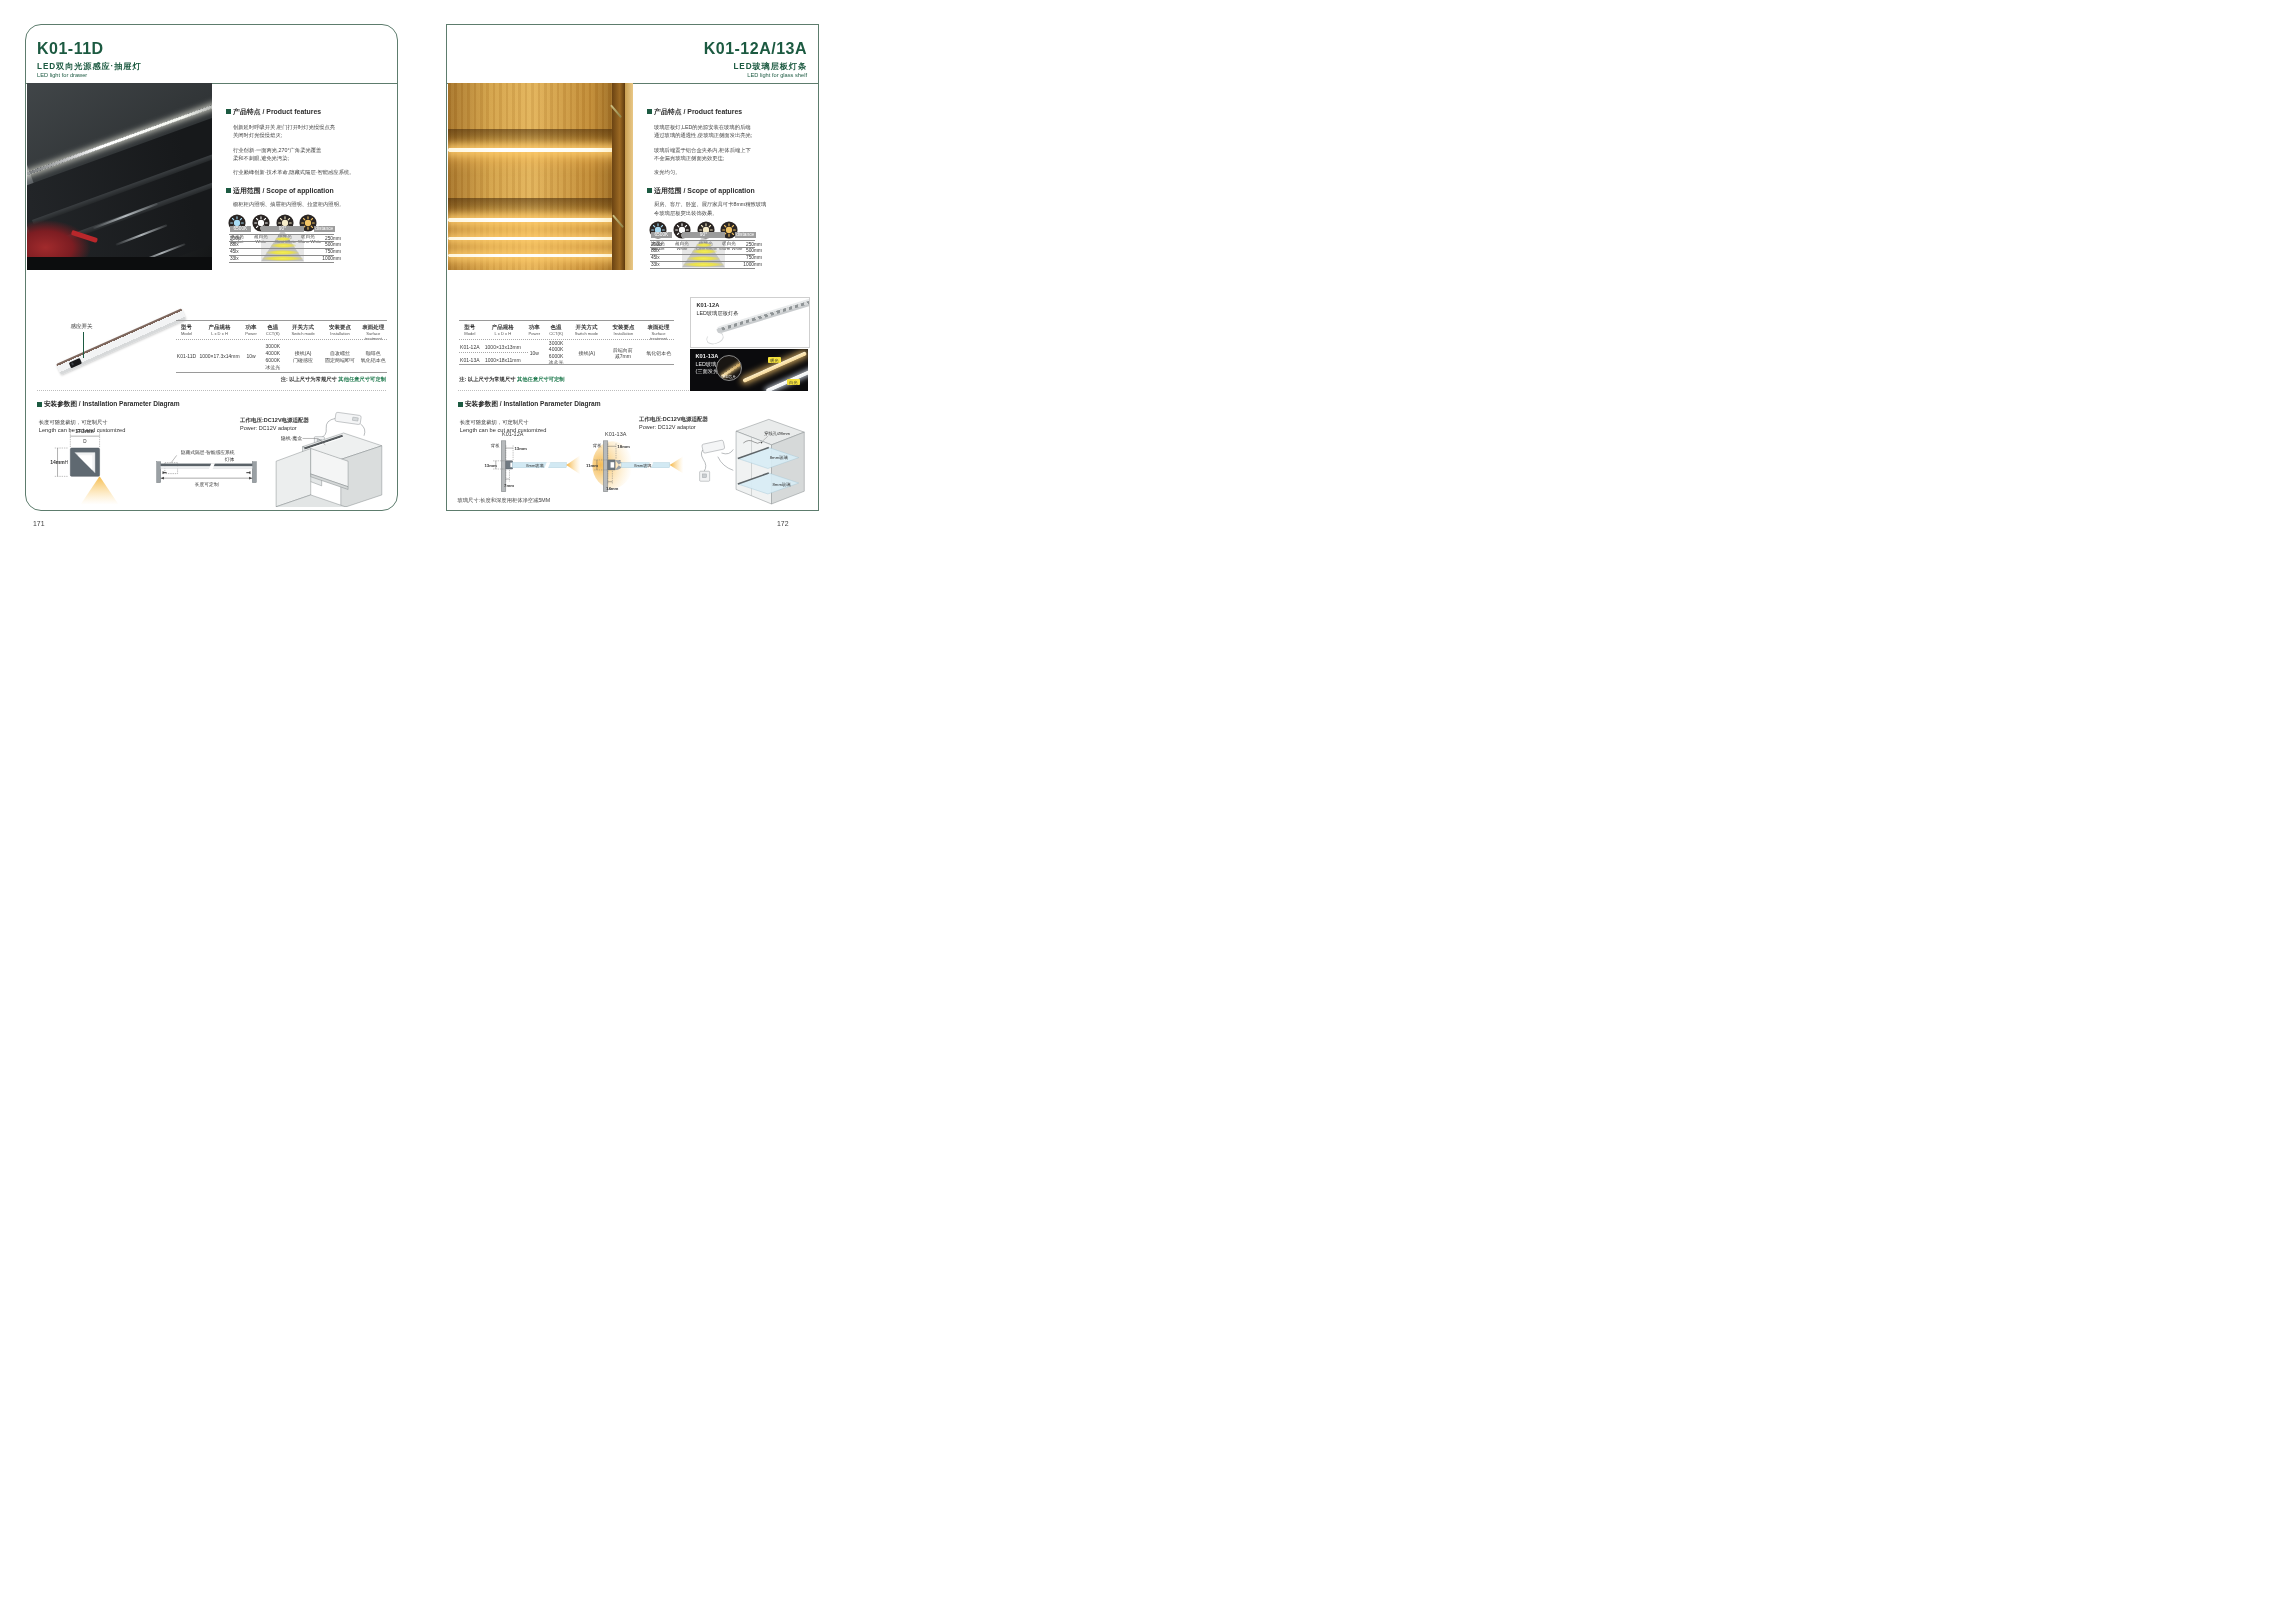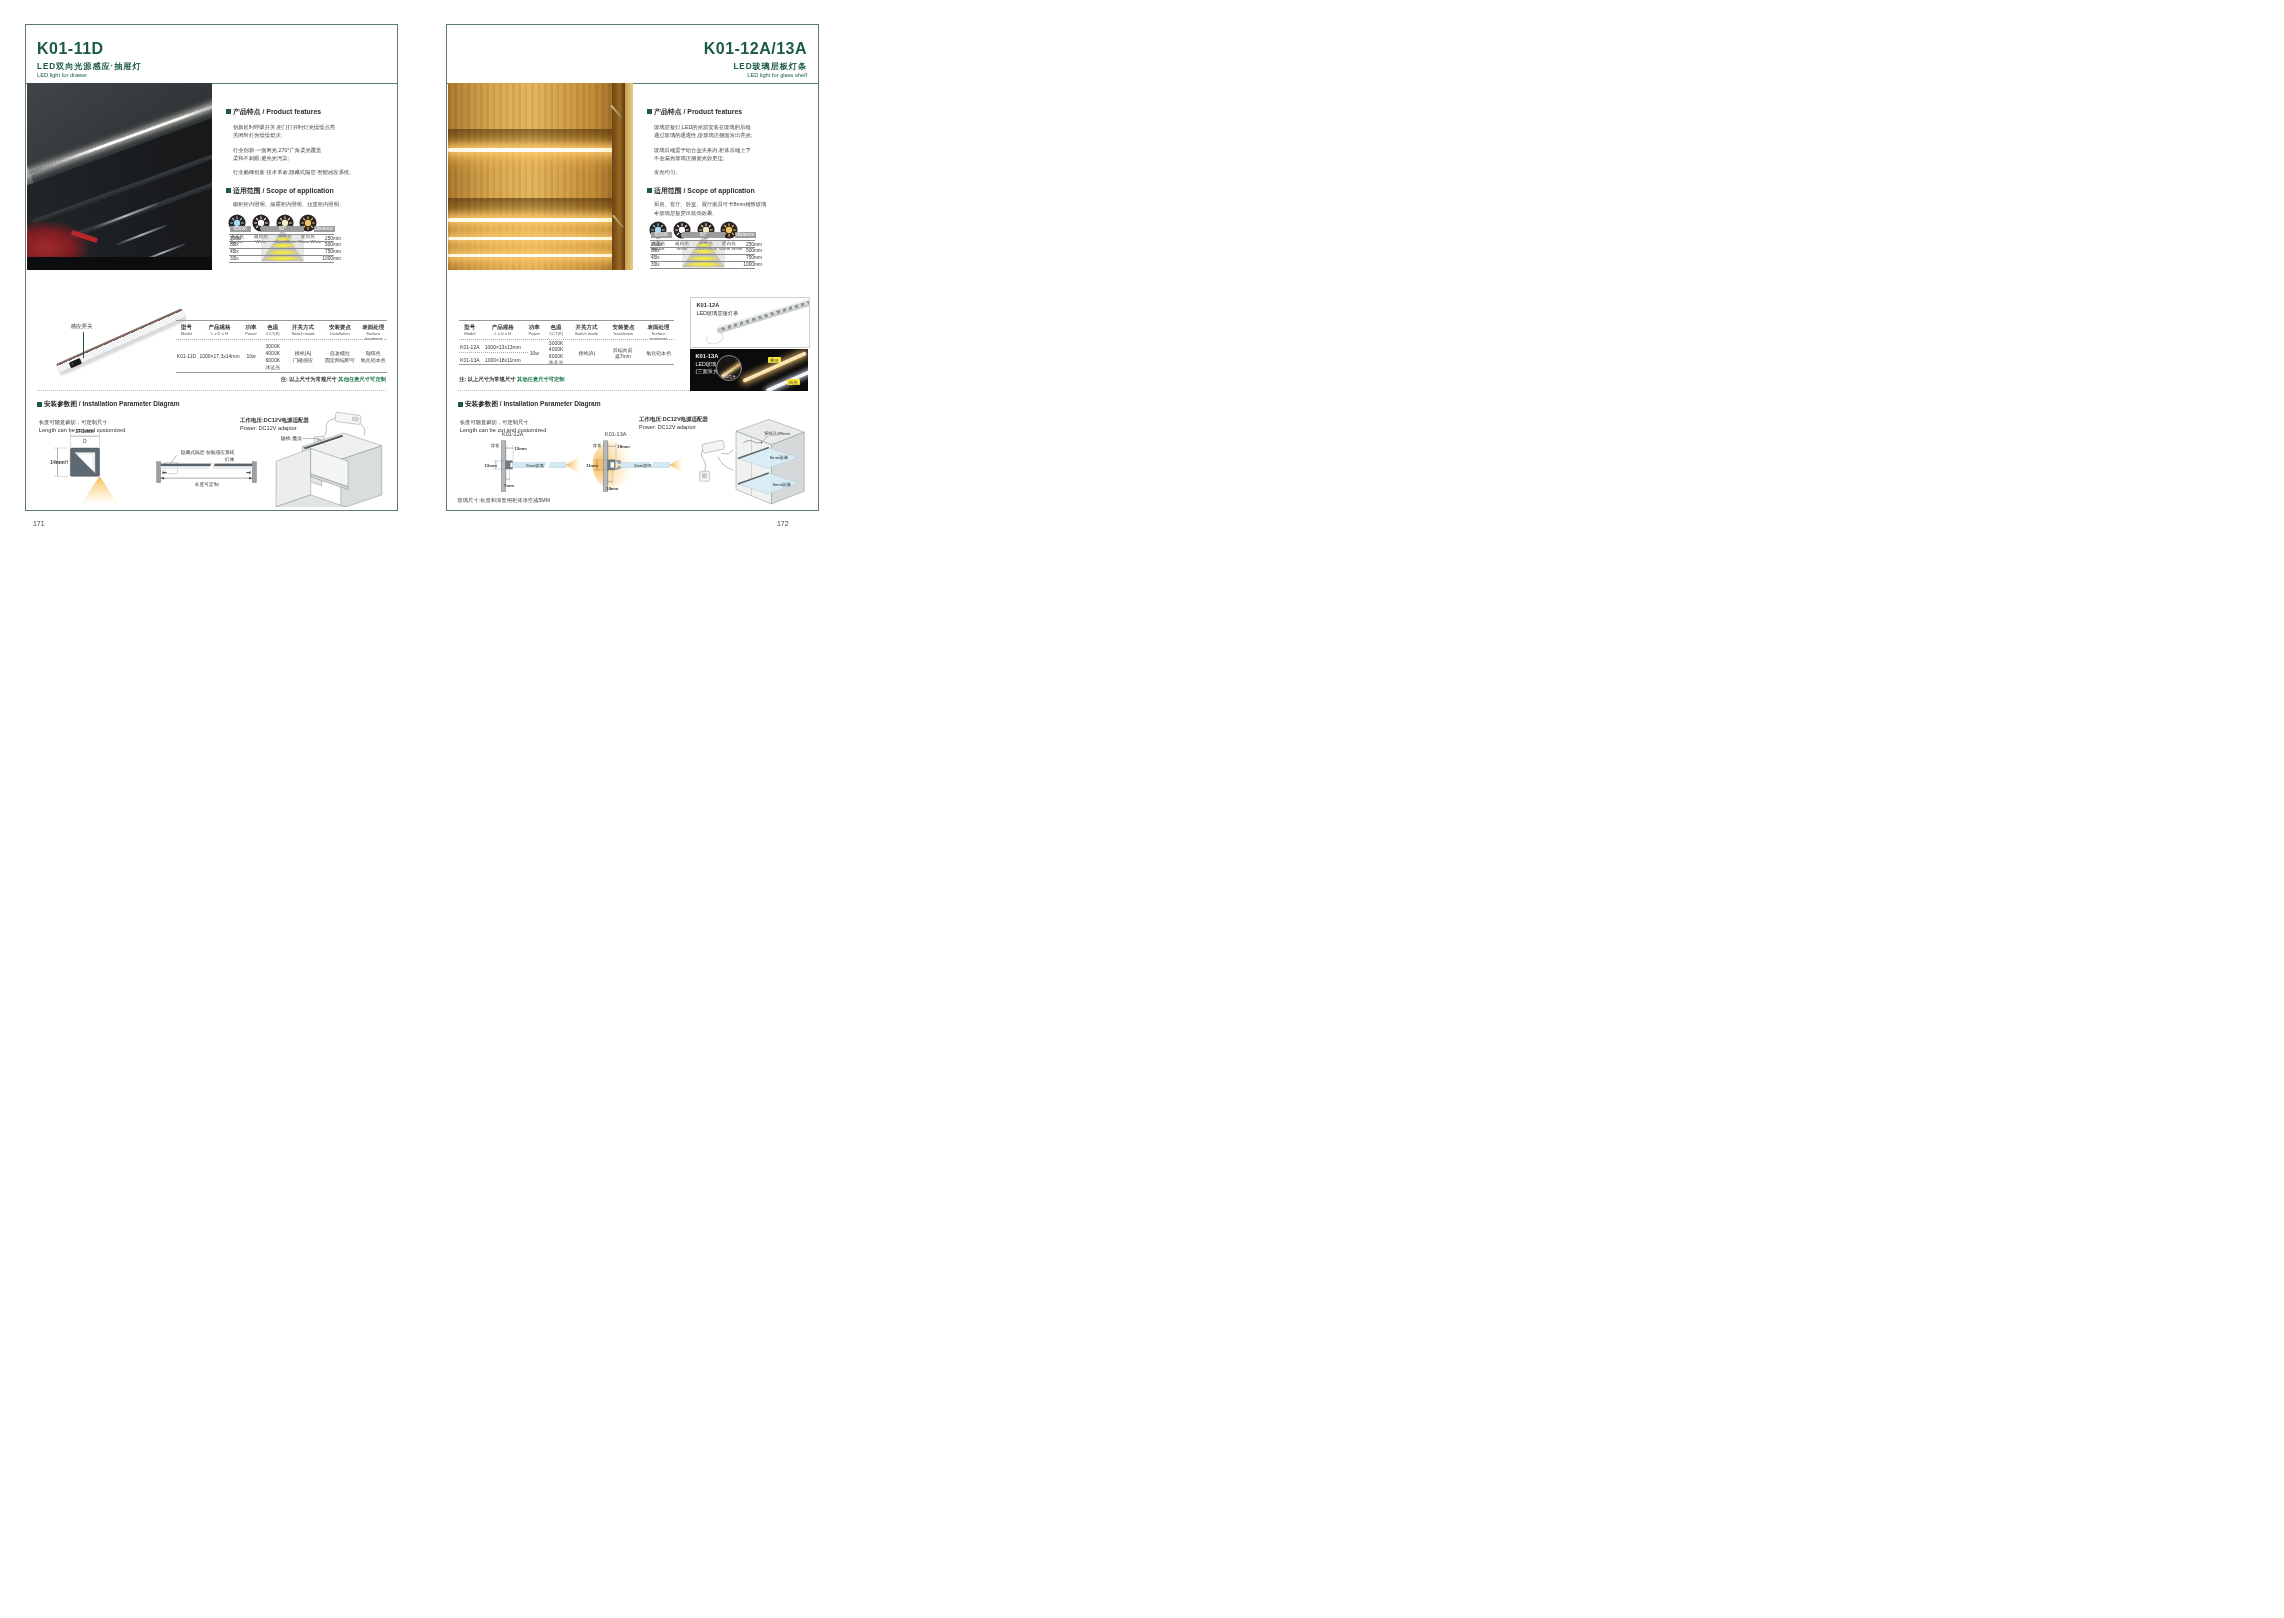--- a/index.html
+++ b/index.html
@@ -1,19 +1,19 @@
 <!DOCTYPE html>
 <html style="font-size:7.3px"><head>
 <meta charset="utf-8">
 <style>
   html,body{margin:0;padding:0;background:#ffffff;}
   .canvas{position:relative;width:827px;height:539px;background:#fff;
           font-family:"Liberation Sans", sans-serif;color:#3a3a3a;overflow:hidden;}
   .page{position:absolute;top:24px;width:371px;height:485px;border:0.5px solid #5d7c6d;background:#fff;}
-  .page.left{left:25px;} .page.right{left:446px;}
+  .page.left{left:25px;border-radius:16px;} .page.right{left:446px;}
   .page-num{position:absolute;font-size:6.9px;color:#3f3f3f;}
 
   
   .hdr-model{position:absolute;top:14.6px;font-size:16px;font-weight:bold;color:#1c5a41;letter-spacing:0.5px;}
   .hdr-cn{position:absolute;top:36px;font-size:8.2px;font-weight:bold;color:#1c5a41;letter-spacing:0.9px;}
   .hdr-en{position:absolute;top:47px;font-size:5.7px;color:#1c5a41;}
   .page.left .hdr-model,.page.left .hdr-cn,.page.left .hdr-en{left:11px;}
   .page.right .hdr-model,.page.right .hdr-cn,.page.right .hdr-en{right:11px;text-align:right;}
   .hdr-rule{position:absolute;top:58px;left:0;right:0;height:0.5px;background:#5d7c6d;}
 

